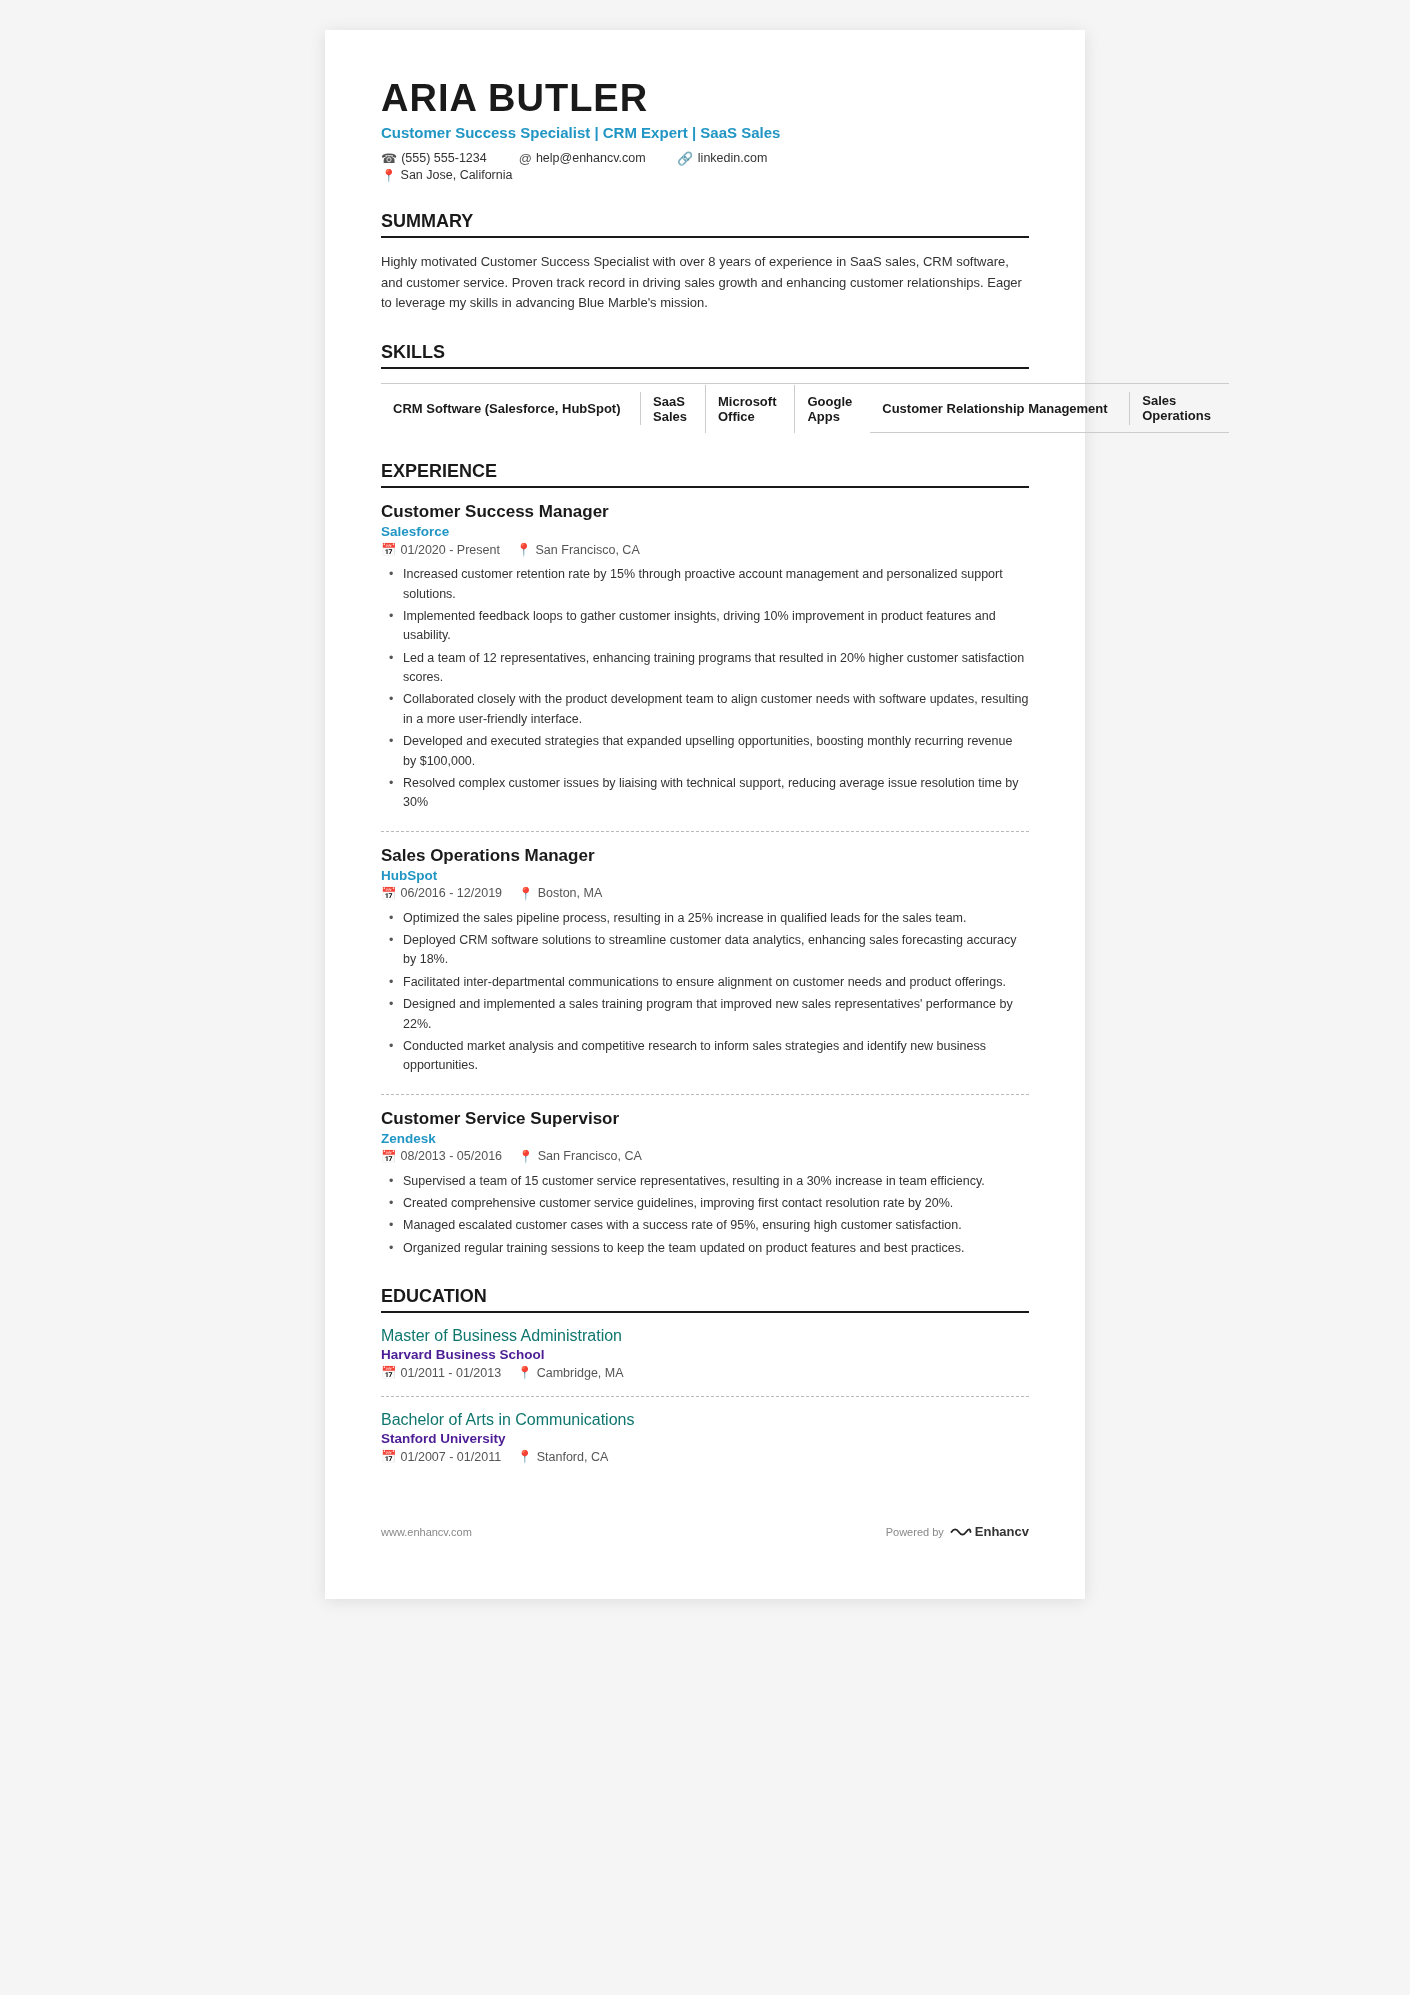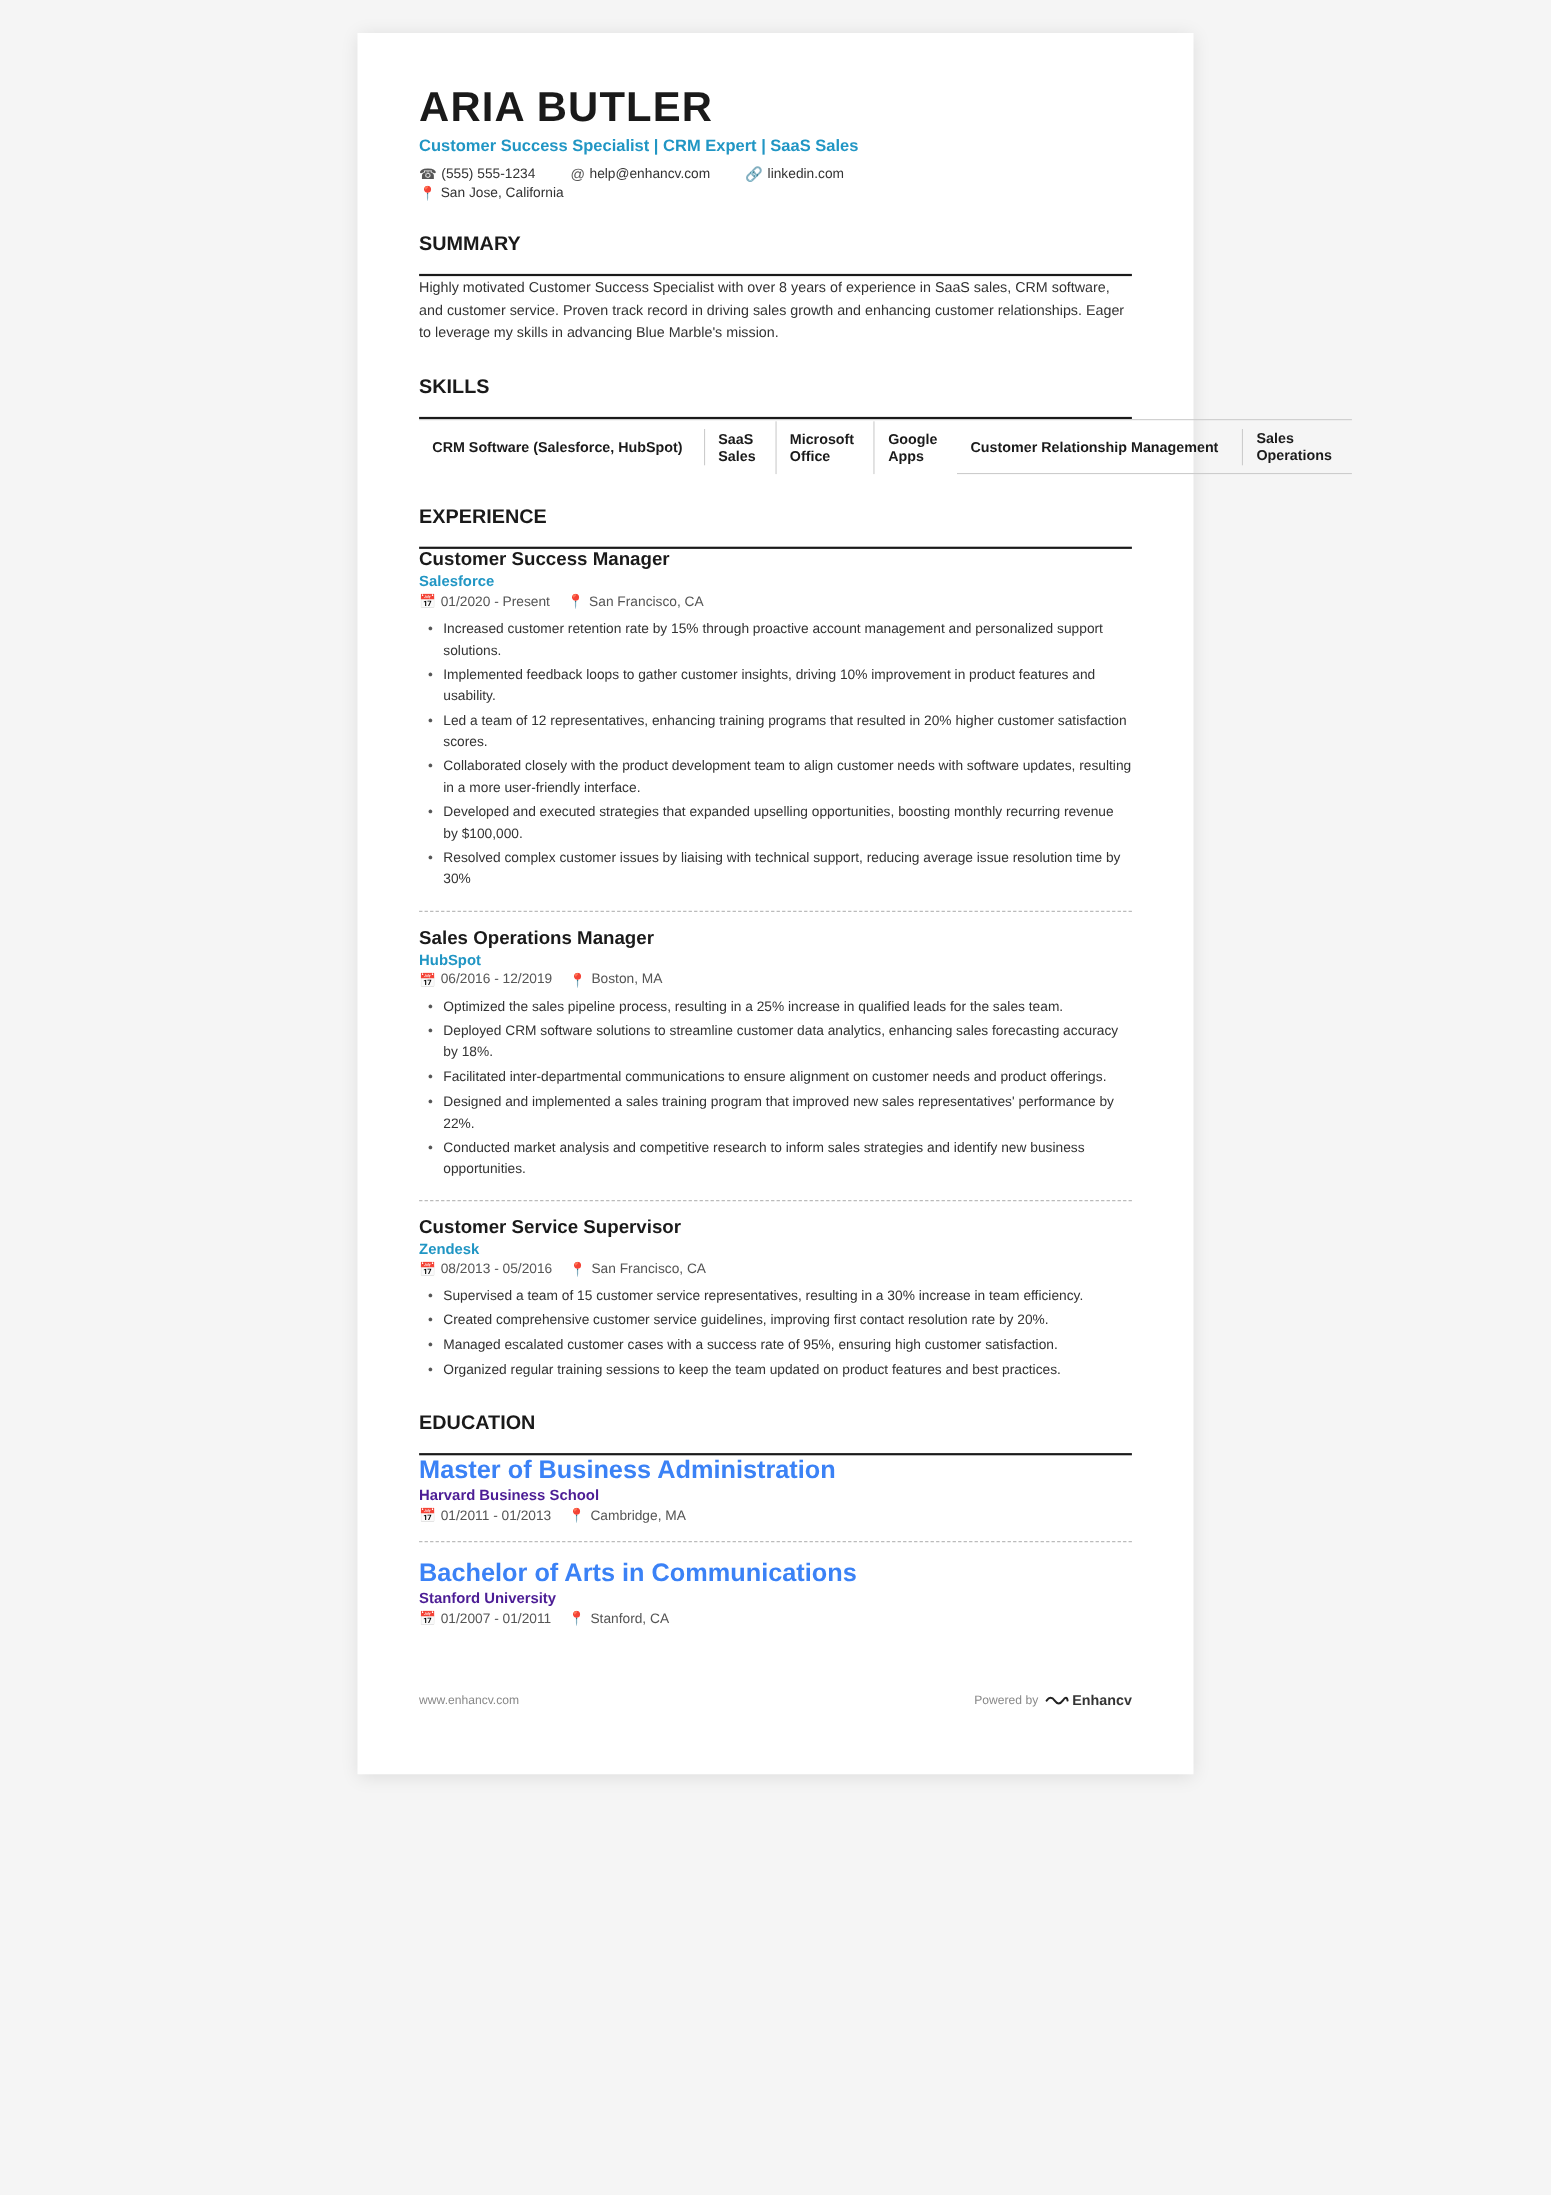--- a/index.html
+++ b/index.html
@@ -61,21 +61,22 @@
     }
     .section {
       margin-top: 28px;
     }
     .section-title {
       font-size: 18px;
       font-weight: 900;
       text-transform: uppercase;
       color: #1a1a1a;
       border-bottom: 2px solid #1a1a1a;
-      padding-bottom: 17px;
+      padding-bottom: 4px;
+      margin-bottom: 14px;
     }
     .summary-text {
       font-size: 13px;
       color: #333;
       line-height: 1.6;
     }
     .skills-grid {
       display: flex;
       gap: 0;
     }
@@ -148,23 +149,23 @@
     }
     .job-divider {
       border: none;
       border-top: 1px dashed #bbb;
       margin: 16px 0 14px 0;
     }
     .edu-entry {
       margin-bottom: 10px;
     }
     .edu-title {
-      font-size: 23px;
-      font-weight: 700;
-      color: #3b82f6;
+      font-size: 16px;
+      font-weight: 400;
+      color: #0f766e;
       margin-bottom: 2px;
     }
     .edu-school {
       font-size: 13.5px;
       font-weight: 700;
       color: #4c1d95;
       margin-bottom: 3px;
     }
     .edu-meta {
       display: flex;

